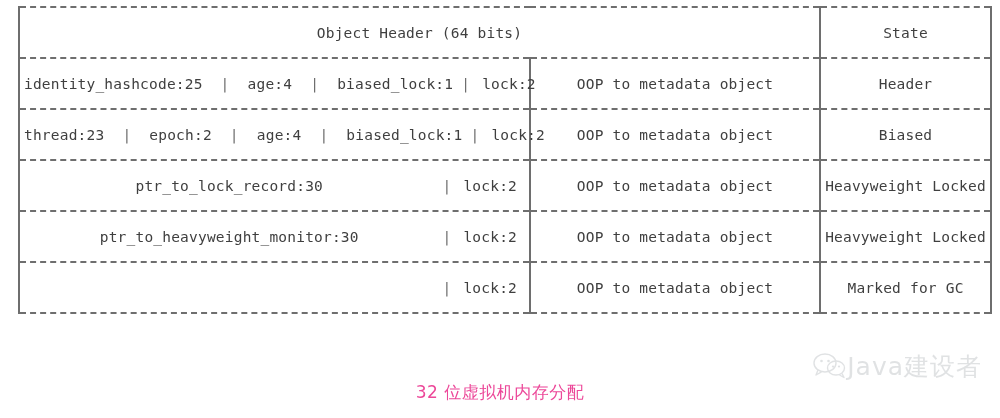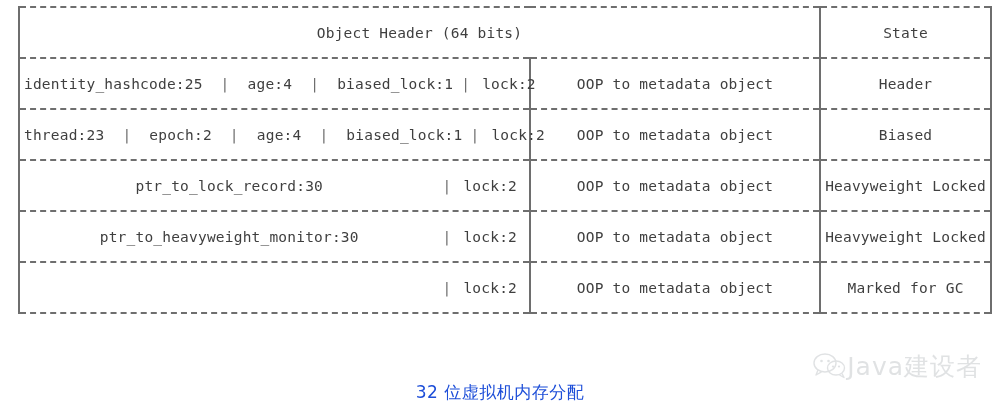--- a/index.html
+++ b/index.html
@@ -101,21 +101,21 @@
 
   
   #caption {
     position: absolute;
     left: 0;
     top: 381px;
     width: 1000px;
     text-align: center;
     font-family: "DejaVu Sans", "Liberation Sans", sans-serif;
     font-size: 17px;
-    color: #1d4ed8;
+    color: #ec4899;
     letter-spacing: 0.5px;
   }
 
   
   #watermark {
     position: absolute;
     right: 18px;
     top: 352px;
     display: flex;
     align-items: center;

